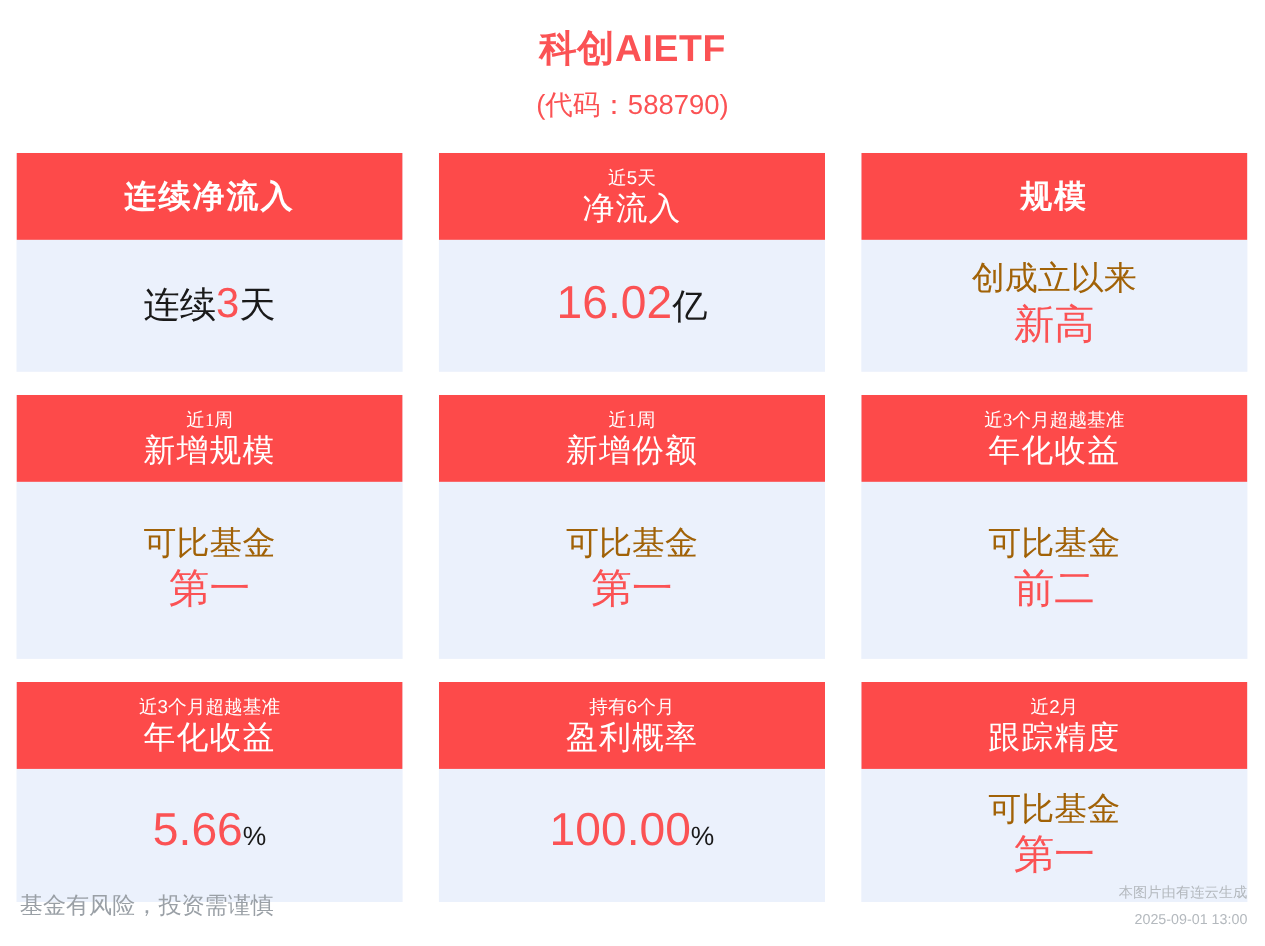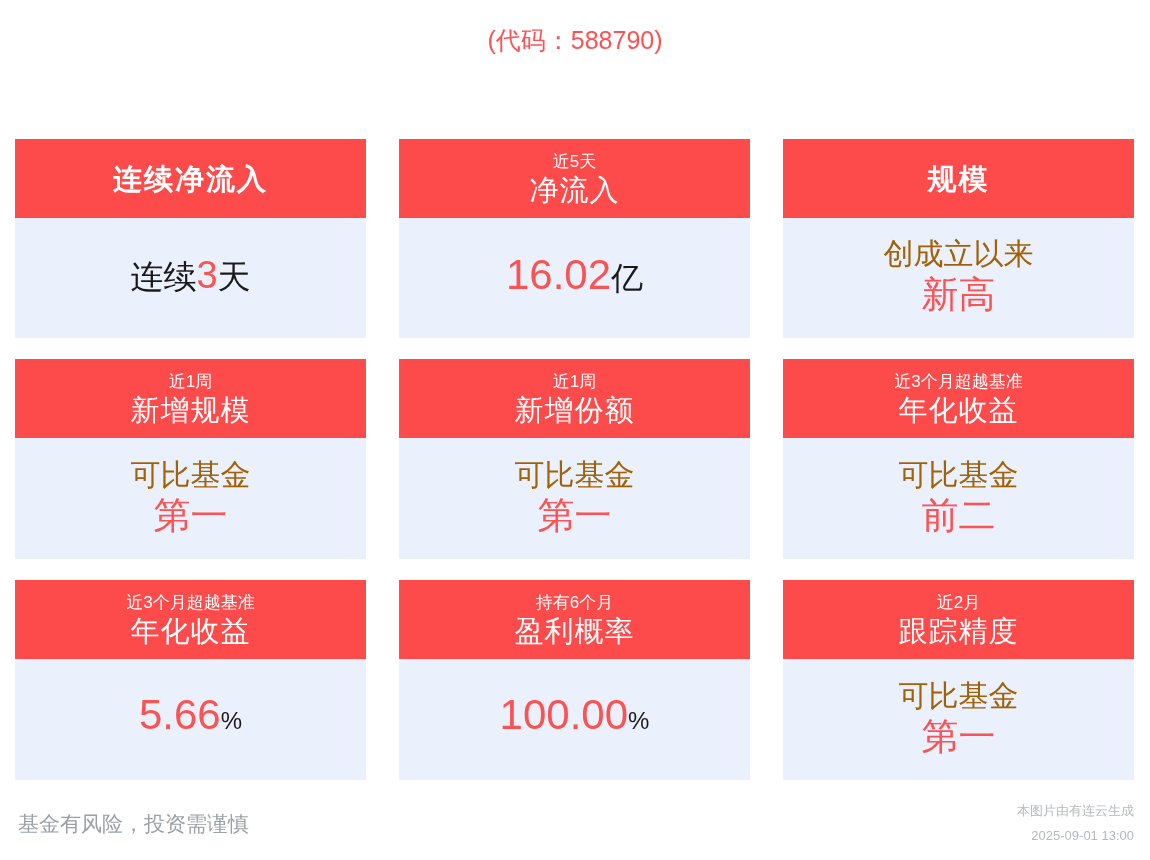--- a/index.html
+++ b/index.html
@@ -25,21 +25,21 @@
     color: #FB5254;
     font-size: 34px;
     font-weight: bold;
     line-height: 44px;
     letter-spacing: 0.5px;
   }
   .title-sub {
     color: #FB5254;
     font-size: 25px;
     line-height: 36px;
-    margin-top: 0;
+    margin-top: 12px;
   }
 
   
   .grid {
     position: absolute;
     left: 15px;
     top: 139px;
     width: 1120px;
     display: flex;
     flex-wrap: wrap;
@@ -87,21 +87,21 @@
   .card-body {
     flex: 1;
     display: flex;
     flex-direction: column;
     align-items: center;
     justify-content: center;
     text-align: center;
     padding-bottom: 4px;
   }
   .card.r1 { height: 199px; }
-  .card.r2 { height: 200px; }
+  .card.r2 { height: 240px; font-family: Liberation Serif, serif; }
   .card.r3 { height: 200px; }
 
   .body-line1 {
     color: #a16207;
     font-size: 30px;
     line-height: 38px;
   }
   .body-line2 {
     color: #FB5254;
     font-size: 37px;
@@ -164,20 +164,21 @@
     text-align: right;
     color: #B4B9BE;
     font-size: 13px;
     line-height: 25px;
   }
 </style>
 </head>
 <body>
 
 <div class="title-block">
+  <div class="title-main">科创AIETF</div>
   <div class="title-sub">(代码：588790)</div>
 </div>
 
 <div class="grid">
 
   <div class="card r1">
     <div class="card-head single">
 
       <div class="headline">连续净流入</div>
     </div>

